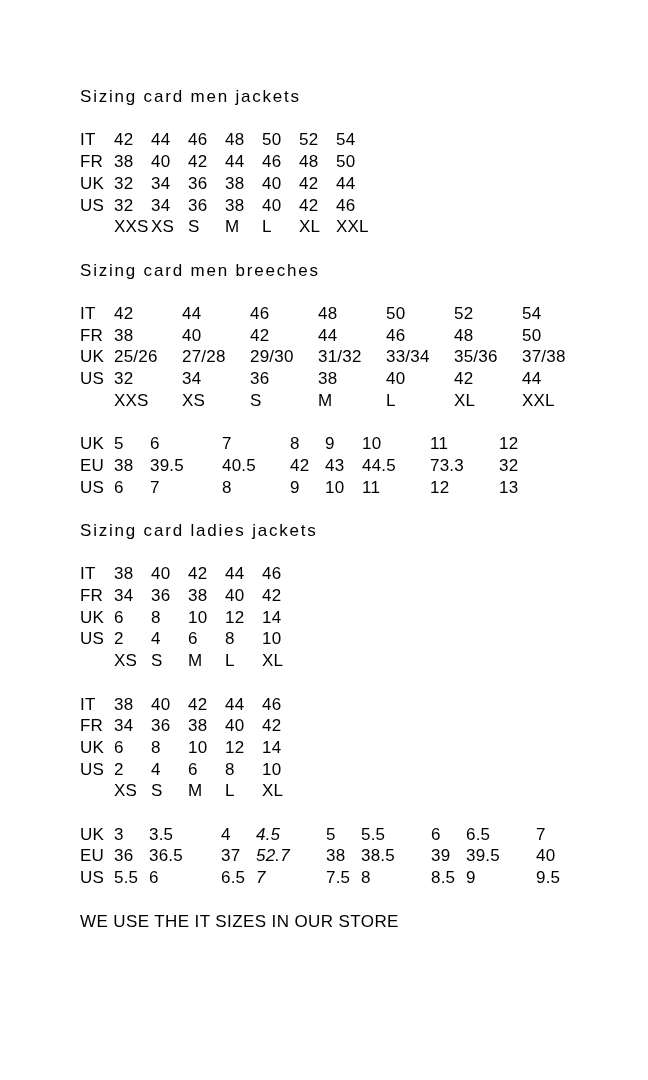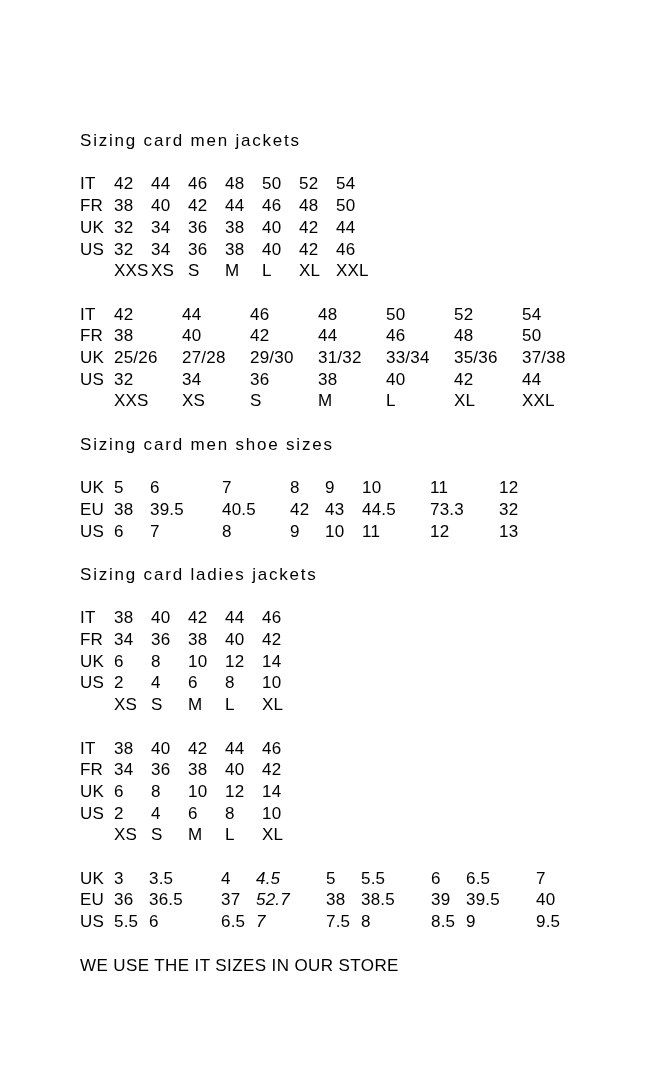--- a/index.html
+++ b/index.html
@@ -11,21 +11,20 @@
     height: 1080px;
     background: #ffffff;
     color: #000000;
     font-family: "Liberation Sans", sans-serif;
     font-size: 17px;
     letter-spacing: 0.2px;
     overflow: hidden;
   }
   main {
     padding: 86px 12px 0 80px;
-    margin-top: 44px;
   }
   .size-section {
     margin: 0 0 21.7px 0;
   }
   .section-title {
     font-size: 17px;
     font-weight: normal;
     letter-spacing: 1.8px;
     margin: 0 0 21.7px 0;
     line-height: 21.7px;
@@ -122,20 +121,21 @@
         <span class="val">XXS</span>
         <span class="val">XS</span>
         <span class="val">S</span>
         <span class="val">M</span>
         <span class="val">L</span>
         <span class="val">XL</span>
         <span class="val">XXL</span>
       </div>
     </section>
     <section class="size-section s2">
+      <h2 class="section-title">Sizing card men breeches</h2>
       <div class="row">
         <span class="lbl">IT</span>
         <span class="val">42</span>
         <span class="val">44</span>
         <span class="val">46</span>
         <span class="val">48</span>
         <span class="val">50</span>
         <span class="val">52</span>
         <span class="val">54</span>
       </div>
@@ -174,21 +174,20 @@
         <span class="val">XXS</span>
         <span class="val">XS</span>
         <span class="val">S</span>
         <span class="val">M</span>
         <span class="val">L</span>
         <span class="val">XL</span>
         <span class="val">XXL</span>
       </div>
     </section>
     <section class="size-section s3">
-      <h2 class="section-title">Sizing card men shoe sizes</h2>
       <div class="row">
         <span class="lbl">UK</span>
         <span class="val">5</span>
         <span class="val">6</span>
         <span class="val">7</span>
         <span class="val">8</span>
         <span class="val">9</span>
         <span class="val">10</span>
         <span class="val">11</span>
         <span class="val">12</span>

